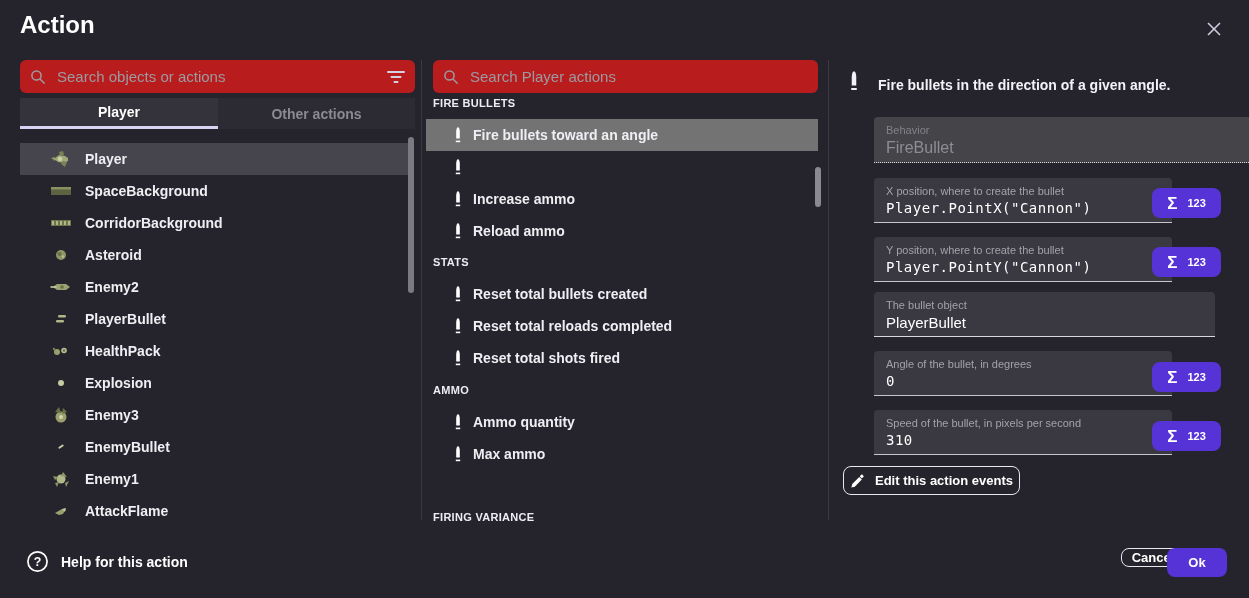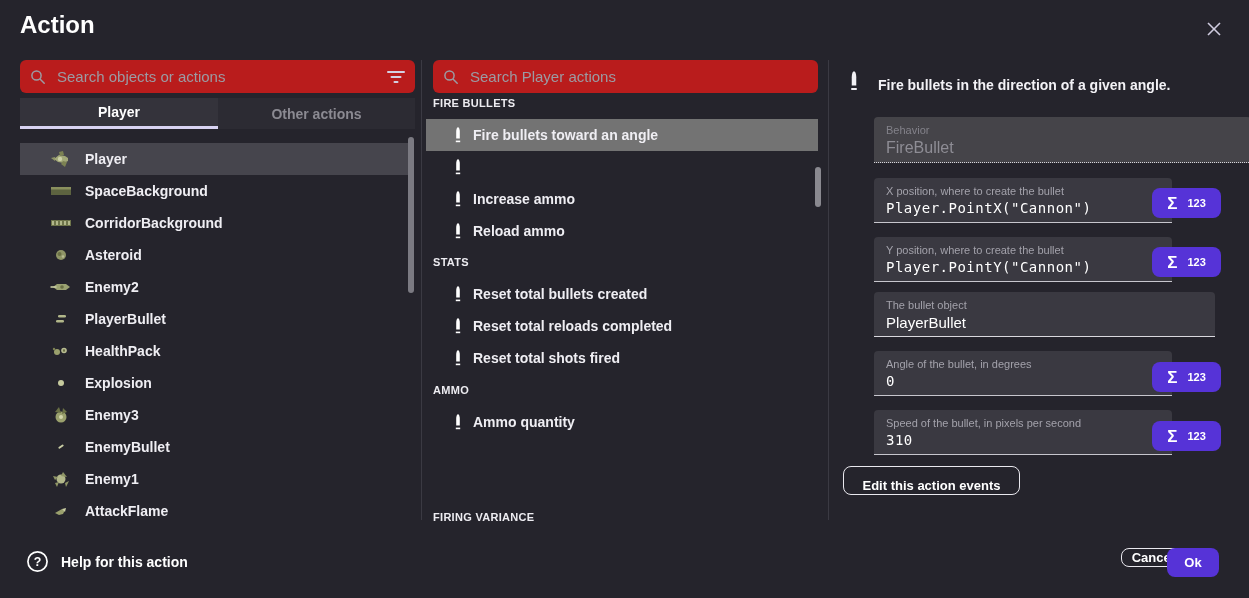--- a/index.html
+++ b/index.html
@@ -46,24 +46,24 @@
   .field.full{width:341px;border-bottom:1px solid #d9d8de;}
   .field.disabled{width:377px;height:46px;background:#454449;border-bottom:1px dotted #d8d7dd;cursor:default;}
   .field.disabled .flabel{color:#83828a;}
   .field.disabled .fvalue{color:#8e8d95;font-weight:400;font-size:16px;}
   .fvalue.mono{font-family:"DejaVu Sans Mono",monospace;font-size:14px;font-weight:400;letter-spacing:.5px;}
 
   .sigma-btn{position:absolute;left:1152px;width:69px;height:30px;background:#5633d7;border:0;border-radius:8px;display:flex;align-items:center;justify-content:center;gap:10px;color:#fff;cursor:pointer;font-family:"Liberation Sans",sans-serif;}
   .sigma-btn .sig{font-size:17px;font-weight:700;line-height:1;}
   .sigma-btn .num{font-size:11px;font-weight:700;}
 
-  .outline-btn{border:1px solid #e9e8ee;border-radius:8px;background:transparent;color:#fff;font-weight:700;font-size:13px;display:flex;align-items:center;justify-content:center;gap:10px;font-family:"Liberation Sans",sans-serif;cursor:pointer;box-sizing:border-box;flex-direction:column;}
+  .outline-btn{border:1px solid #e9e8ee;border-radius:8px;background:transparent;color:#fff;font-weight:700;font-size:13px;display:flex;align-items:center;justify-content:center;gap:10px;font-family:"Liberation Sans",sans-serif;cursor:pointer;box-sizing:border-box;}
   #edit-btn{position:absolute;left:843px;top:466px;width:177px;height:29px;}
   #cancel-btn{position:absolute;left:1093px;top:548px;width:64px;height:19px;margin-left:28px;}
-  #ok-btn{position:absolute;left:1167px;top:548px;width:52px;height:29px;background:#5633d7;border:0;border-radius:8px;color:#fff;font-weight:700;font-size:13px;font-family:"Liberation Sans",sans-serif;cursor:pointer;}
+  #ok-btn{position:absolute;left:1167px;top:548px;width:60px;height:29px;background:#5633d7;border:0;border-radius:8px;color:#fff;font-weight:700;font-size:13px;font-family:"Liberation Sans",sans-serif;cursor:pointer;}
 
   .help{position:absolute;left:26px;top:550px;display:flex;align-items:center;gap:12px;font-weight:700;font-size:14px;color:#fff;cursor:pointer;}
 </style>
 </head>
 <body>
 
 <div class="dialog">
 
   <div class="title">Action</div>
   <button class="close-btn">
@@ -285,20 +285,27 @@
 
     <div class="act-header" style="top:289px">AMMO</div>
 
     <div class="act-row" style="top:311px">
       <svg width="8" height="18" viewBox="0 0 8 18">
         <path d="M2.2 6 C2.2 3 3 1.2 4 1.2 C5 1.2 5.8 3 5.8 6 L5.8 12.5 L2.2 12.5 Z" fill="#fff"></path>
         <rect x="1.8" y="14.6" width="4.4" height="1.6" fill="#fff"></rect>
       </svg>
       <span>Ammo quantity</span>
     </div>
+    <div class="act-row" style="top:343px">
+      <svg width="8" height="18" viewBox="0 0 8 18">
+        <path d="M2.2 6 C2.2 3 3 1.2 4 1.2 C5 1.2 5.8 3 5.8 6 L5.8 12.5 L2.2 12.5 Z" fill="#fff"></path>
+        <rect x="1.8" y="14.6" width="4.4" height="1.6" fill="#fff"></rect>
+      </svg>
+      <span>Max ammo</span>
+    </div>
 
     <div class="act-header" style="top:416px">FIRING VARIANCE</div>
   </div>
 
   <div class="scroll-thumb" style="left:815px;top:167px;height:40px;background:#8a8990"></div>
 
   <div class="divider" style="left:828px"></div>
 
   <div class="desc">
     <svg width="10" height="24" viewBox="0 0 8 18" style="flex:none">

